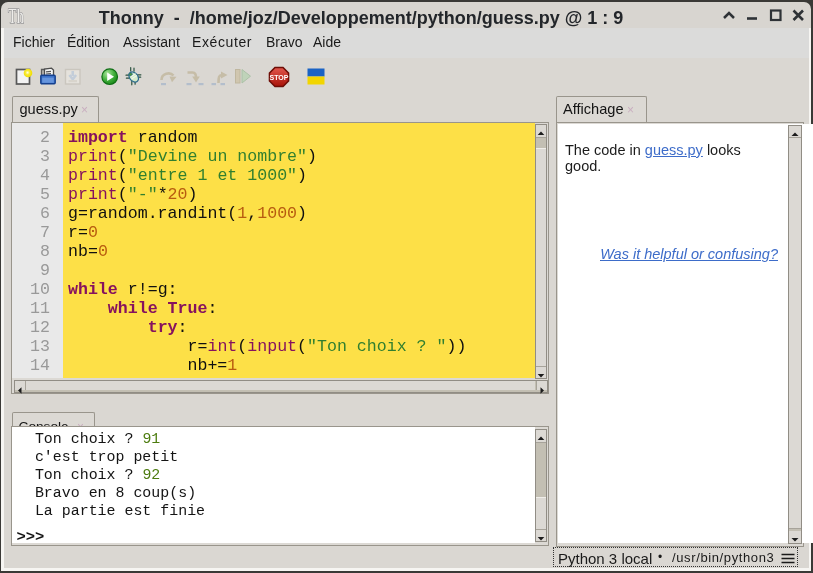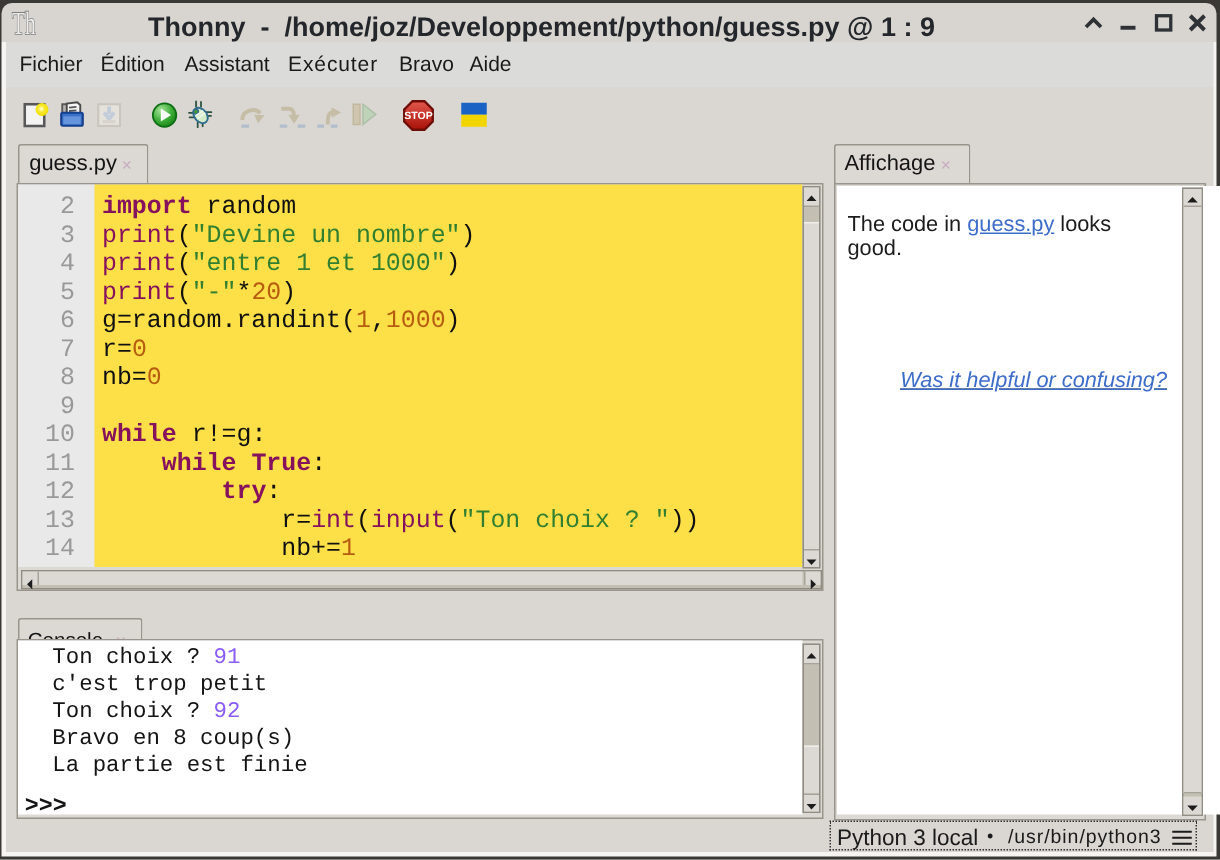--- a/index.html
+++ b/index.html
@@ -16,21 +16,21 @@
   .nbframe{border:1px solid #99958c;background:#dcd9d4;}
   
   .gutter{background:#e9e9e9;color:#999;font-family:"Liberation Mono",monospace;font-size:16.6px;line-height:19px;text-align:right;white-space:pre;}
   .codearea{background:#fde047;}
   pre.code{margin:0;font-family:"Liberation Mono",monospace;font-size:16.6px;line-height:19px;color:#101010;white-space:pre;}
   .kw{color:#86125e;font-weight:bold;}
   .bi{color:#86125e;}
   .st{color:#317f2f;}
   .nu{color:#b85c10;}
   pre.cons{margin:0;font-family:"Liberation Mono",monospace;font-size:14.93px;line-height:18px;color:#141414;white-space:pre;}
-  .inp{color:#8b5cf6;}
+  .inp{color:#4d7c0f;}
   .prm{color:#990099;font-weight:bold;}
   
   .sb{background:#c3bfb3;border:1px solid #918d85;}
   .sb-btn{position:absolute;background:#dcd9d4;}
   .sb-thumb{position:absolute;background:#dcd9d4;}
   
   .assist-text{font-size:14.5px;color:#1c1c1c;line-height:16.4px;}
   .lnk{color:#3d6cc9;text-decoration:underline;}
   .lnk2{color:#3d6cc9;}
   .statusbox{border:1px dotted #333;font-size:13.8px;color:#1a1a1a;}

